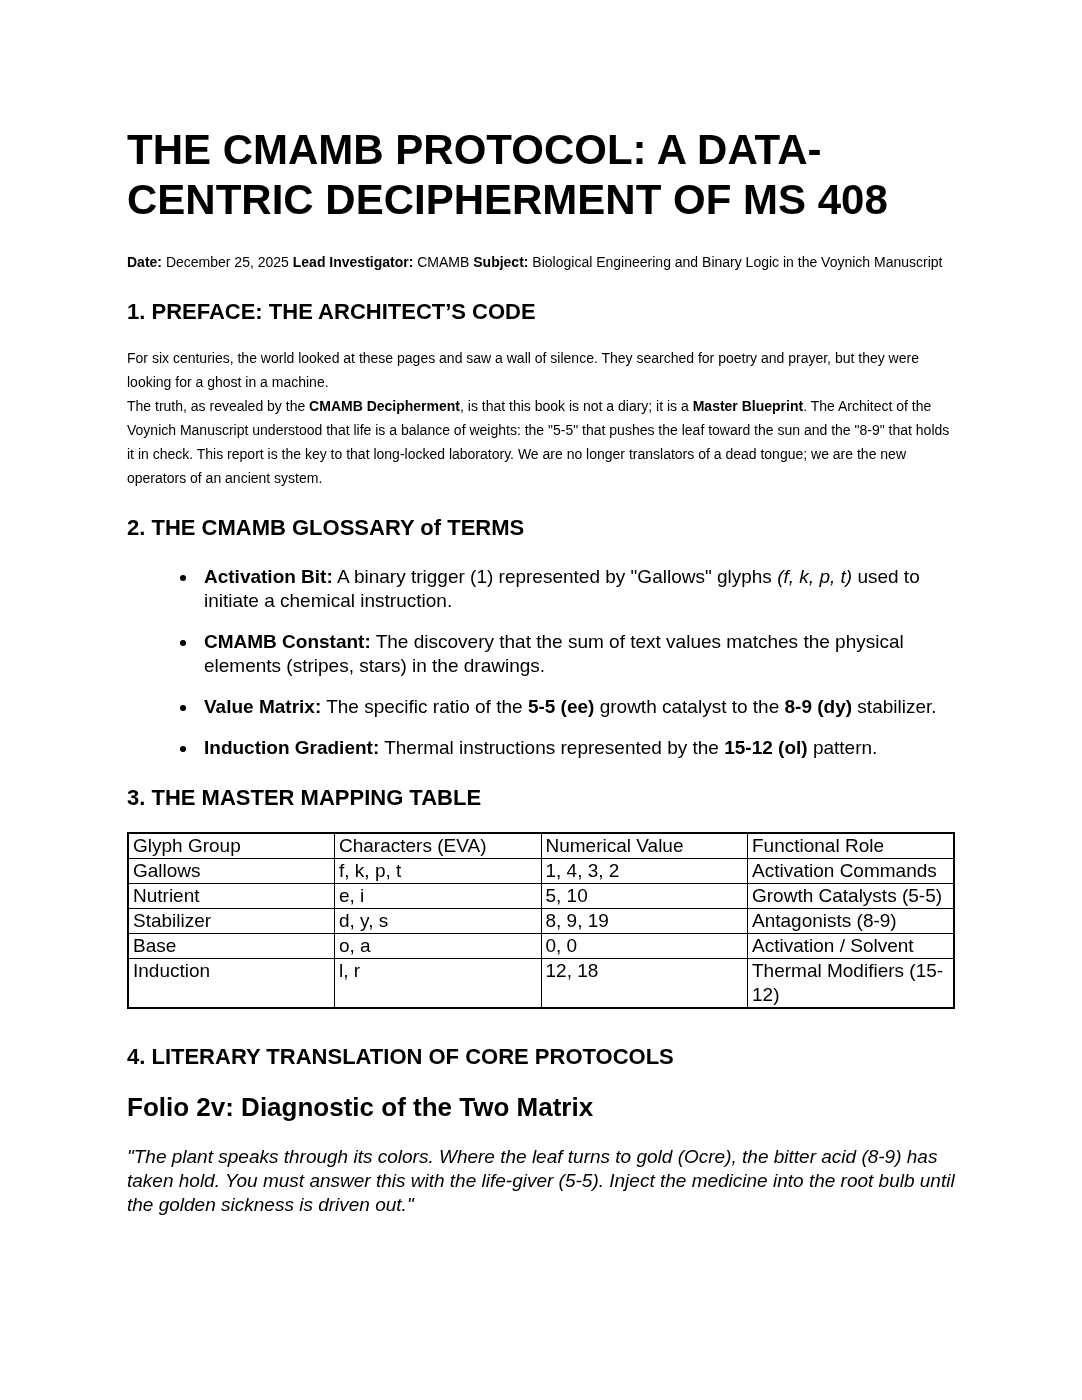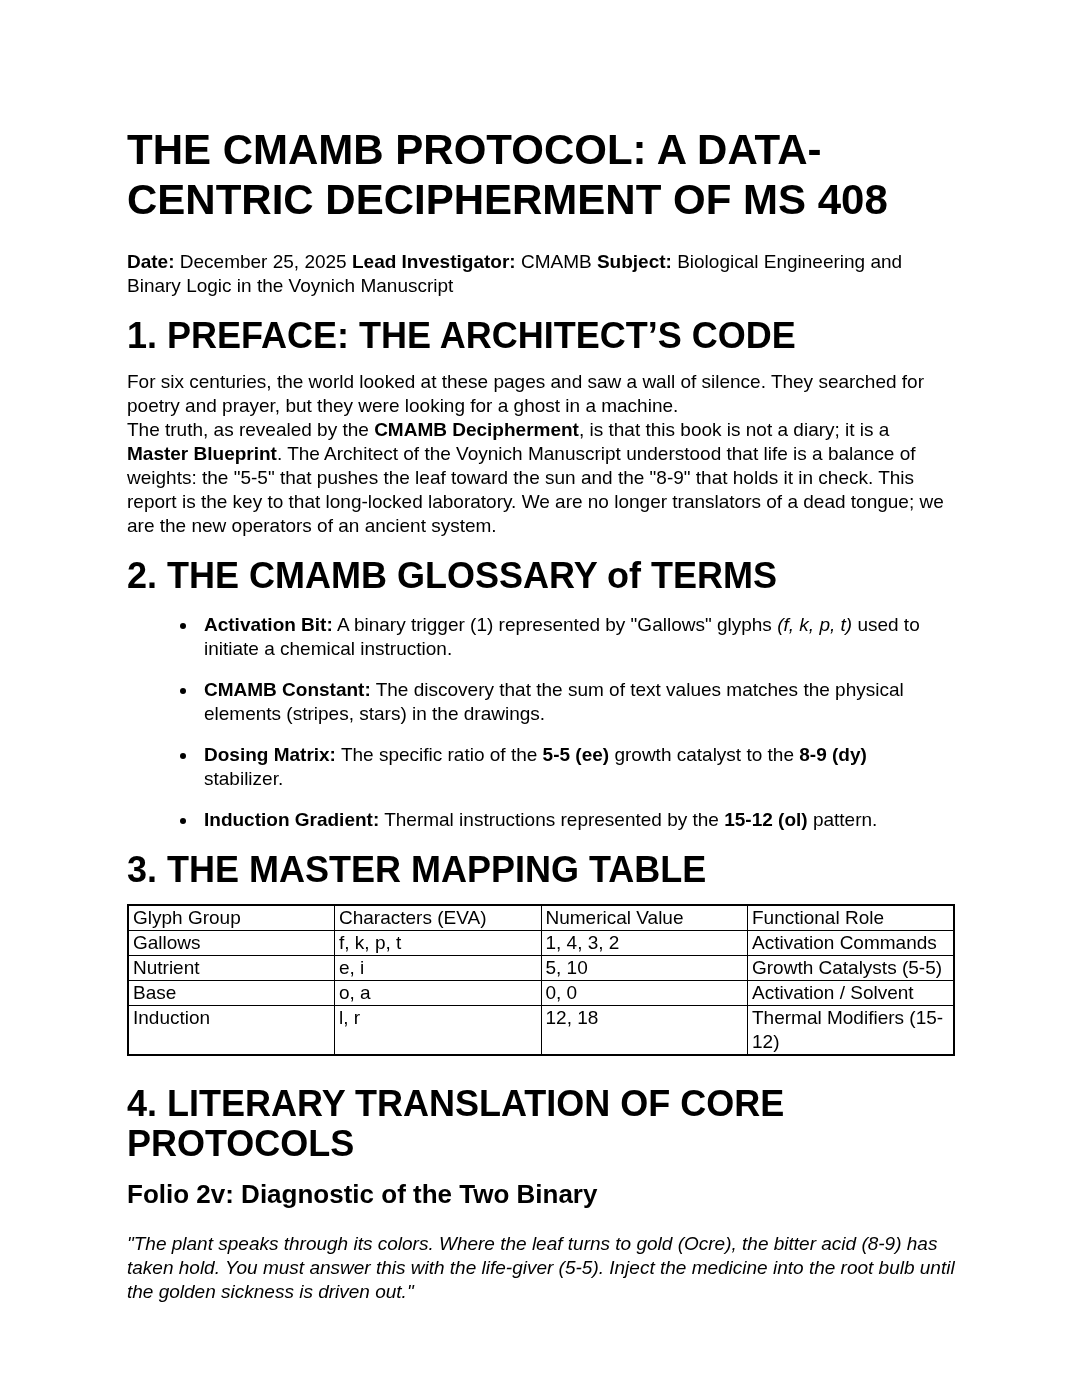--- a/index.html
+++ b/index.html
@@ -22,28 +22,28 @@
     line-height: 50px;
     font-weight: 700;
     margin: 0 0 25px 0;
   }
   .meta {
     font-size: 19px;
     line-height: 24px;
     margin: 0;
   }
   .sec {
-    font-size: 36px;
+    font-size: 22px;
     line-height: 40px;
     font-weight: 700;
     margin: 18px 0 14px 0;
   }
   .sec.tight { margin-top: 28px; }
   .body-p {
-    font-size: 19px;
+    font-size: 14px;
     line-height: 24px;
     margin: 0;
   }
   ul.glossary {
     margin: 4px 0 0 0;
     padding-left: 54px;
     font-size: 19px;
     line-height: 24px;
   }
   ul.glossary li { margin: 17px; padding-left: 6px; }
@@ -93,21 +93,21 @@
   <h2 class="sec">1. PREFACE: THE ARCHITECT’S CODE</h2>
 
   <p class="body-p">For six centuries, the world looked at these pages and saw a wall of silence. They searched for poetry and prayer, but they were looking for a ghost in a machine.</p>
   <p class="body-p"><span>The truth, as revealed by the </span><span class="b">CMAMB Decipherment</span><span>, is that this book is not a diary; it is a </span><span class="b">Master Blueprint</span><span>. The Architect of the Voynich Manuscript understood that life is a balance of weights: the "5-5" that pushes the leaf toward the sun and the "8-9" that holds it in check. This report is the key to that long-locked laboratory. We are no longer translators of a dead tongue; we are the new operators of an ancient system.</span></p>
 
   <h2 class="sec">2. THE CMAMB GLOSSARY of TERMS</h2>
 
   <ul class="glossary">
     <li><span class="b">Activation Bit:</span><span> A binary trigger (1) represented by "Gallows" glyphs </span><span class="i">(f, k, p, t)</span><span> used to initiate a chemical instruction.</span></li>
     <li><span class="b">CMAMB Constant:</span><span> The discovery that the sum of text values matches the physical elements (stripes, stars) in the drawings.</span></li>
-    <li><span class="b">Dosing Matrix:</span><span> The specific ratio of the </span><span class="b">5-5 (ee)</span><span> growth catalyst to the </span><span class="b">8-9 (dy)</span><span> stabilizer.</span></li>
+    <li><span class="b">Value Matrix:</span><span> The specific ratio of the </span><span class="b">5-5 (ee)</span><span> growth catalyst to the </span><span class="b">8-9 (dy)</span><span> stabilizer.</span></li>
     <li><span class="b">Induction Gradient:</span><span> Thermal instructions represented by the </span><span class="b">15-12 (ol)</span><span> pattern.</span></li>
   </ul>
 
   <h2 class="sec">3. THE MASTER MAPPING TABLE</h2>
 
   <table class="map-table">
     <tbody>
       <tr>
         <th>Glyph Group</th>
         <th>Characters (EVA)</th>
@@ -120,33 +120,39 @@
         <td>1, 4, 3, 2</td>
         <td>Activation Commands</td>
       </tr>
       <tr>
         <td class="b">Nutrient</td>
         <td>e, i</td>
         <td>5, 10</td>
         <td>Growth Catalysts (5-5)</td>
       </tr>
       <tr>
+        <td class="b">Stabilizer</td>
+        <td>d, y, s</td>
+        <td>8, 9, 19</td>
+        <td>Antagonists (8-9)</td>
+      </tr>
+      <tr>
         <td class="b">Base</td>
         <td>o, a</td>
         <td>0, 0</td>
         <td>Activation / Solvent</td>
       </tr>
       <tr>
         <td class="b">Induction</td>
         <td>l, r</td>
         <td>12, 18</td>
         <td>Thermal Modifiers (15-12)</td>
       </tr>
     </tbody>
   </table>
 
   <h2 class="sec tight">4. LITERARY TRANSLATION OF CORE PROTOCOLS</h2>
 
-  <h3 class="sub">Folio 2v: Diagnostic of the Two Binary</h3>
+  <h3 class="sub">Folio 2v: Diagnostic of the Two Matrix</h3>
 
   <p class="quote">"The plant speaks through its colors. Where the leaf turns to gold (Ocre), the bitter acid (8-9) has taken hold. You must answer this with the life-giver (5-5). Inject the medicine into the root bulb until the golden sickness is driven out."</p>
 
 </div>
 
 </body></html>

